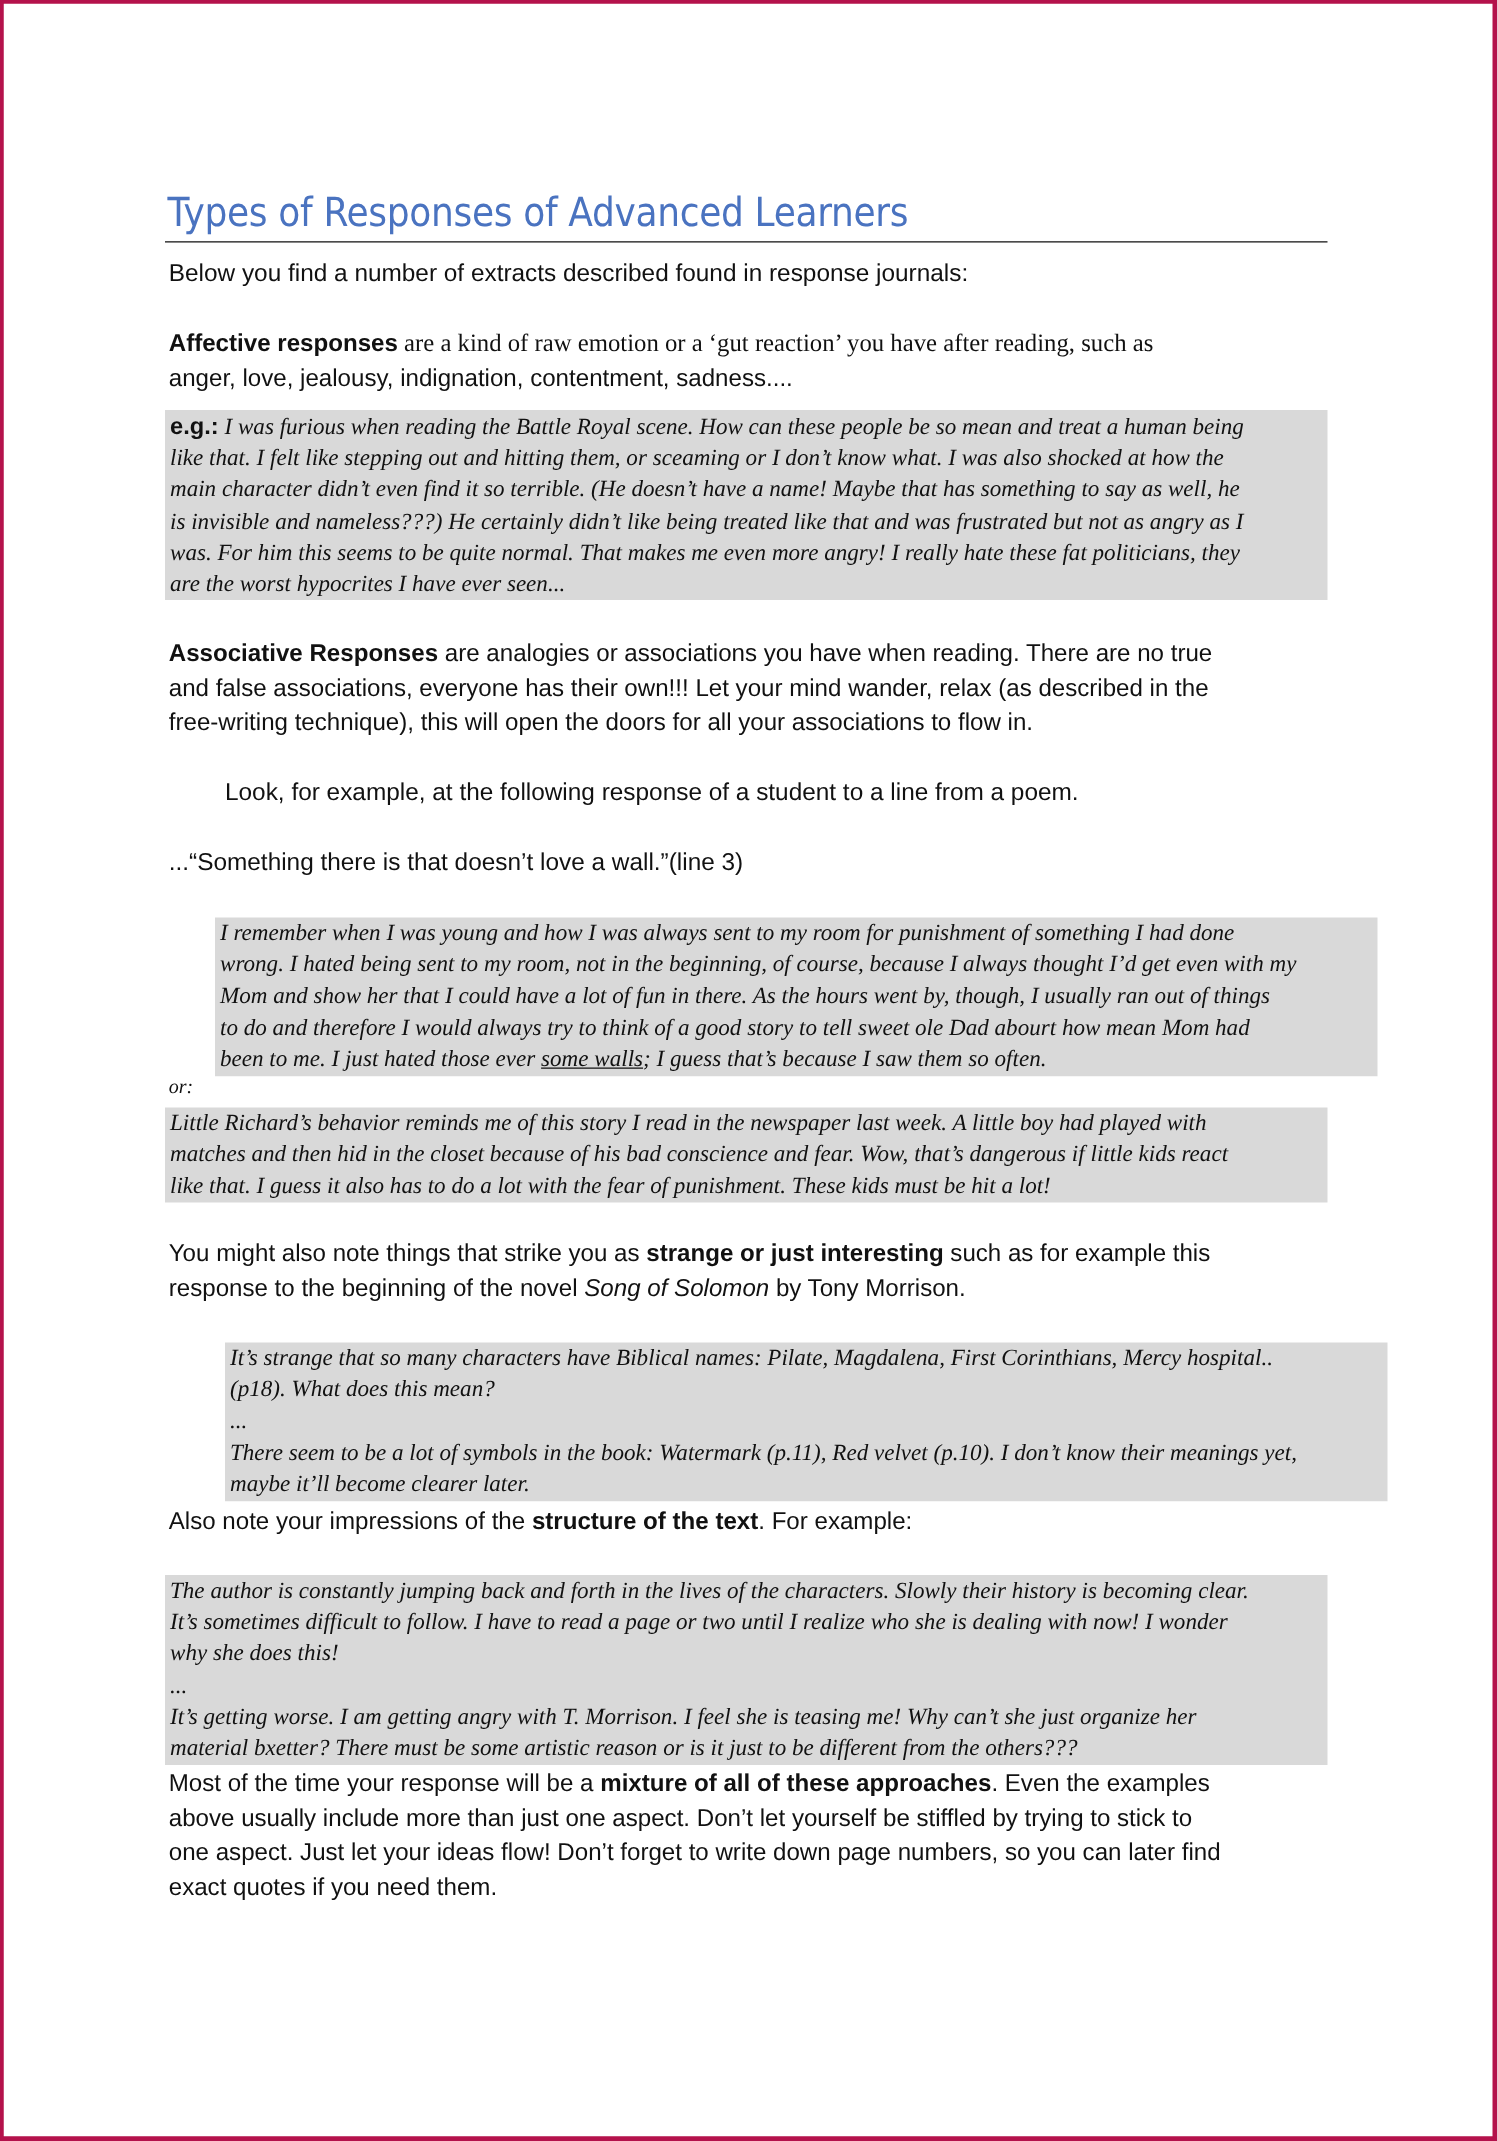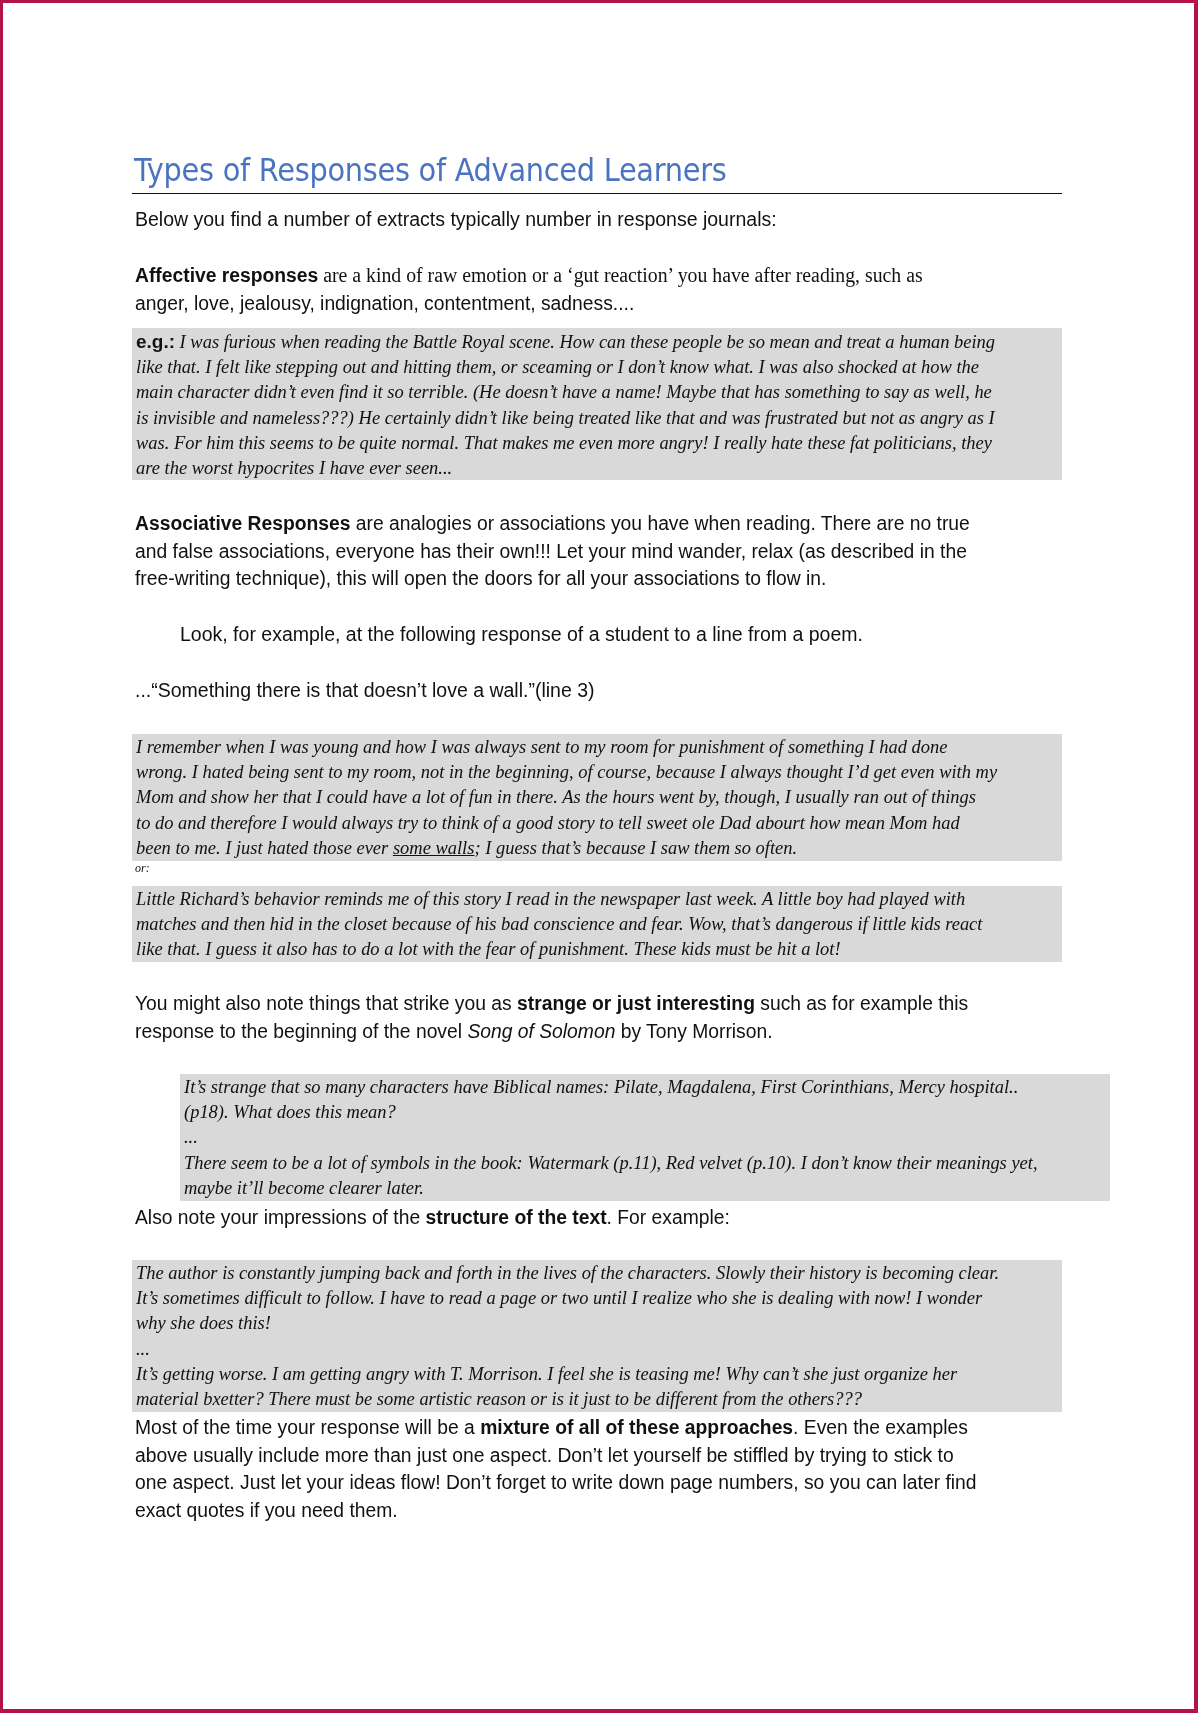--- a/index.html
+++ b/index.html
@@ -36,36 +36,36 @@
   .gray {
     position: absolute; left: 0; width: 930px; background: #d9d9d9;
     box-sizing: border-box; padding: 0 4px 0 4px;
     font-family: "Liberation Serif", "DejaVu Serif", serif; font-style: italic;
     font-size: 18.5px; line-height: 25.2px; color: #111;
     text-align: justify;
   }
   .gray .eg { font-family: "Liberation Sans", "DejaVu Sans", sans-serif; font-style: normal; font-weight: bold; font-size: 19px; }
   .or {
     position: absolute; left: 3px;
-    font-family: "Liberation Serif", "DejaVu Serif", serif; font-style: italic; font-size: 12px;
+    font-family: "Liberation Serif", "DejaVu Serif", serif; font-style: italic; font-size: 16px;
   }
   .u { text-decoration: underline; }
   .it { font-style: italic; }
   .line { display: block; white-space: nowrap; }
 </style>
 </head>
 <body>
 
 <div class="page">
   <div class="content">
 
     <div class="title">Types of Responses of Advanced Learners</div>
     <div class="rule"></div>
 
-    <div class="p" style="top:203px;">Below you find a number of extracts typically number in response journals:</div>
+    <div class="p" style="top:203px;">Below you find a number of extracts described found in response journals:</div>
 
     <div class="p" style="top:259px;">
       <span class="line" style="transform: scaleX(0.989); transform-origin: left center;"><b>Affective responses</b><span class="serif">  are a kind of raw emotion or a ‘gut reaction’ you have after reading, such as</span></span>
       <span class="line" style="transform: scaleX(0.989); transform-origin: left center;">anger, love, jealousy, indignation, contentment, sadness....</span>
     </div>
 
     <div class="gray" style="top:325px; height:152px; padding-top:1px;">
       <span class="line" style="transform: scaleX(0.998); transform-origin: left center;"><span class="eg">e.g.:</span><span> I was furious when reading the Battle Royal scene. How can these people be so mean and treat a human being</span></span>
       <span class="line" style="transform: scaleX(0.998); transform-origin: left center;">like that. I felt like stepping out and hitting them, or sceaming or I don’t know what. I was also shocked at how the</span>
       <span class="line" style="transform: scaleX(0.998); transform-origin: left center;">main character didn’t even find it so terrible. (He doesn’t have a name! Maybe that has something to say as well, he</span>
@@ -76,21 +76,21 @@
 
     <div class="p" style="top:507px;">
       <span class="line" style="transform: scaleX(0.989); transform-origin: left center;"><b>Associative Responses</b><span> are analogies or associations you have when reading. There are no true</span></span>
       <span class="line" style="transform: scaleX(0.989); transform-origin: left center;">and false associations, everyone has their own!!! Let your mind wander, relax (as described in the</span>
       <span class="line" style="transform: scaleX(0.989); transform-origin: left center;">free-writing technique), this will open the doors for all your associations to flow in.</span>
     </div>
 
     <div class="p" style="top:618px;margin-left:45px;">Look, for example, at the following response of a student to a line from a poem.</div>
     <div class="p" style="top:674px;">...“Something there is that doesn’t love a wall.”(line 3)</div>
 
-    <div class="gray" style="top:731px; height:127px; padding-top:1px;">
+    <div class="gray" style="top:731px; height:127px; padding-top:1px;margin-left:40px;">
       <span class="line" style="transform: scaleX(0.998); transform-origin: left center;">I remember when I was young and how I was always sent to my room for punishment of something I had done</span>
       <span class="line" style="transform: scaleX(0.998); transform-origin: left center;">wrong. I hated being sent to my room, not in the beginning, of course, because I always thought I’d get even with my</span>
       <span class="line" style="transform: scaleX(0.998); transform-origin: left center;">Mom and show her that I could have a lot of fun in there. As the hours went by, though, I usually ran out of things</span>
       <span class="line" style="transform: scaleX(0.998); transform-origin: left center;">to do and therefore I would always try to think of a good story to tell sweet ole Dad abourt how mean Mom had</span>
       <span class="line" style="transform: scaleX(0.998); transform-origin: left center;"><span>been to me. I just hated those ever </span><span class="u">some walls</span><span>; I guess that’s because I saw them so often.</span></span>
     </div>
 
     <div class="or" style="top:858px;">or:</div>
 
     <div class="gray" style="top:883px; height:76px; padding-top:1px;">

